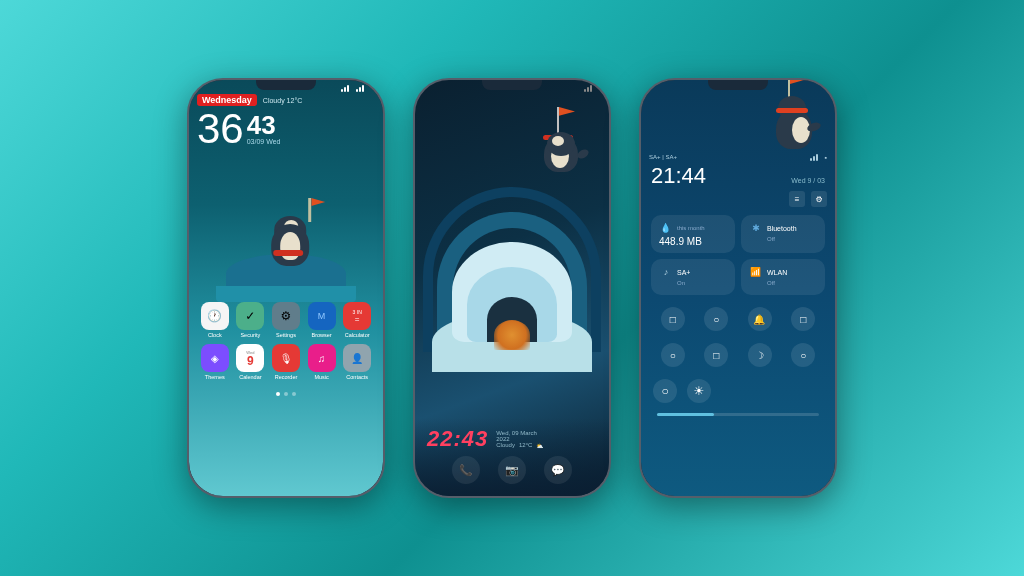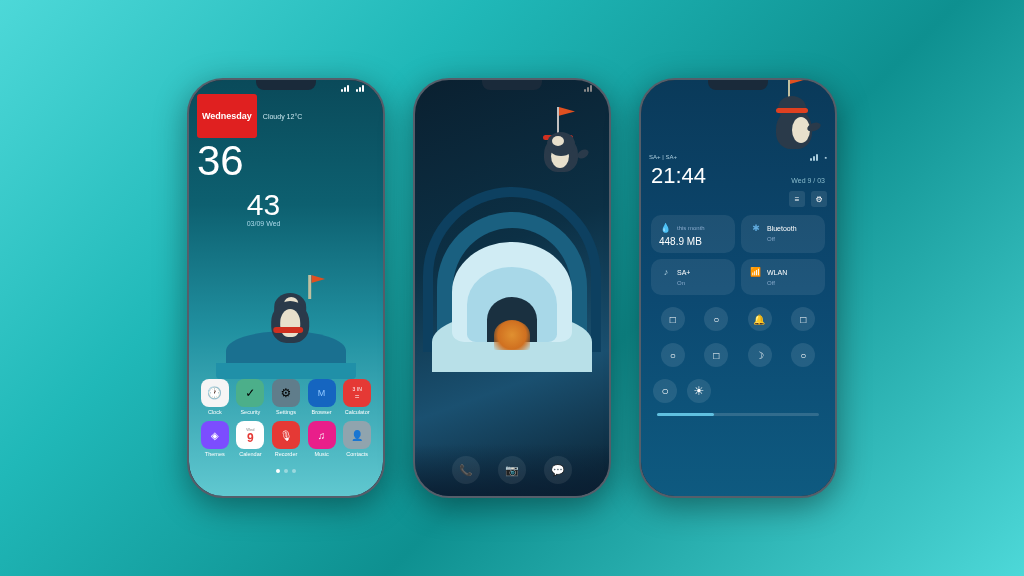--- a/index.html
+++ b/index.html
@@ -77,21 +77,21 @@
       align-items: center;
       padding: 2px 8px;
       gap: 6px;
     }
 
     .date-badge {
       background: #e02020;
       color: white;
       font-size: 9px;
       font-weight: bold;
-      padding: 17px 5px;
+      padding: 1px 5px;
       border-radius: 3px;
     }
 
     .weather-text {
       color: #cce8f0;
       font-size: 7px;
     }
 
     .phone1-time {
       display: flex;
@@ -108,25 +108,24 @@
       line-height: 1;
     }
 
     .time-right {
       display: flex;
       flex-direction: column;
       padding-top: 4px;
     }
 
     .time-mins {
-      font-size: 30px;
-      font-weight: 400;
+      font-size: 26px;
+      font-weight: 700;
       color: white;
       line-height: 1;
-      margin-top: 46px;
     }
 
     .time-datestr {
       font-size: 7px;
       color: #aad8e8;
     }
 
     
     .penguin-area1 {
       position: relative;
@@ -880,20 +879,32 @@
         </div>
         <div style="position:absolute;bottom:0;left:5px;width:34px;height:36px;background:#2a3a4a;border-radius:50% 50% 40% 40%">
           <div style="position:absolute;bottom:4px;left:7px;width:18px;height:24px;background:#e8e0cc;border-radius:50%"></div>
         </div>
         <div style="position:absolute;bottom:32px;left:4px;width:30px;height:5px;background:#d03020;border-radius:3px"></div>
         <div style="position:absolute;bottom:14px;right:0;width:12px;height:8px;background:#2a3a4a;border-radius:50%;transform:rotate(-30deg)"></div>
       </div>
     </div>
 
     <div class="phone2-bottom">
+      <div class="phone2-time-row">
+        <div class="p2-time">22:43</div>
+        <div class="p2-info">
+          <div class="p2-date">Wed, 09 March</div>
+          <div class="p2-date">2022</div>
+          <div class="p2-weather">
+            <span>Cloudy</span>
+            <span>12°C</span>
+            <span>⛅</span>
+          </div>
+        </div>
+      </div>
       <div class="phone2-nav">
         <div class="nav-btn">📞</div>
         <div class="nav-btn">📷</div>
         <div class="nav-btn">💬</div>
       </div>
     </div>
 
   </div>
 </div>
 

